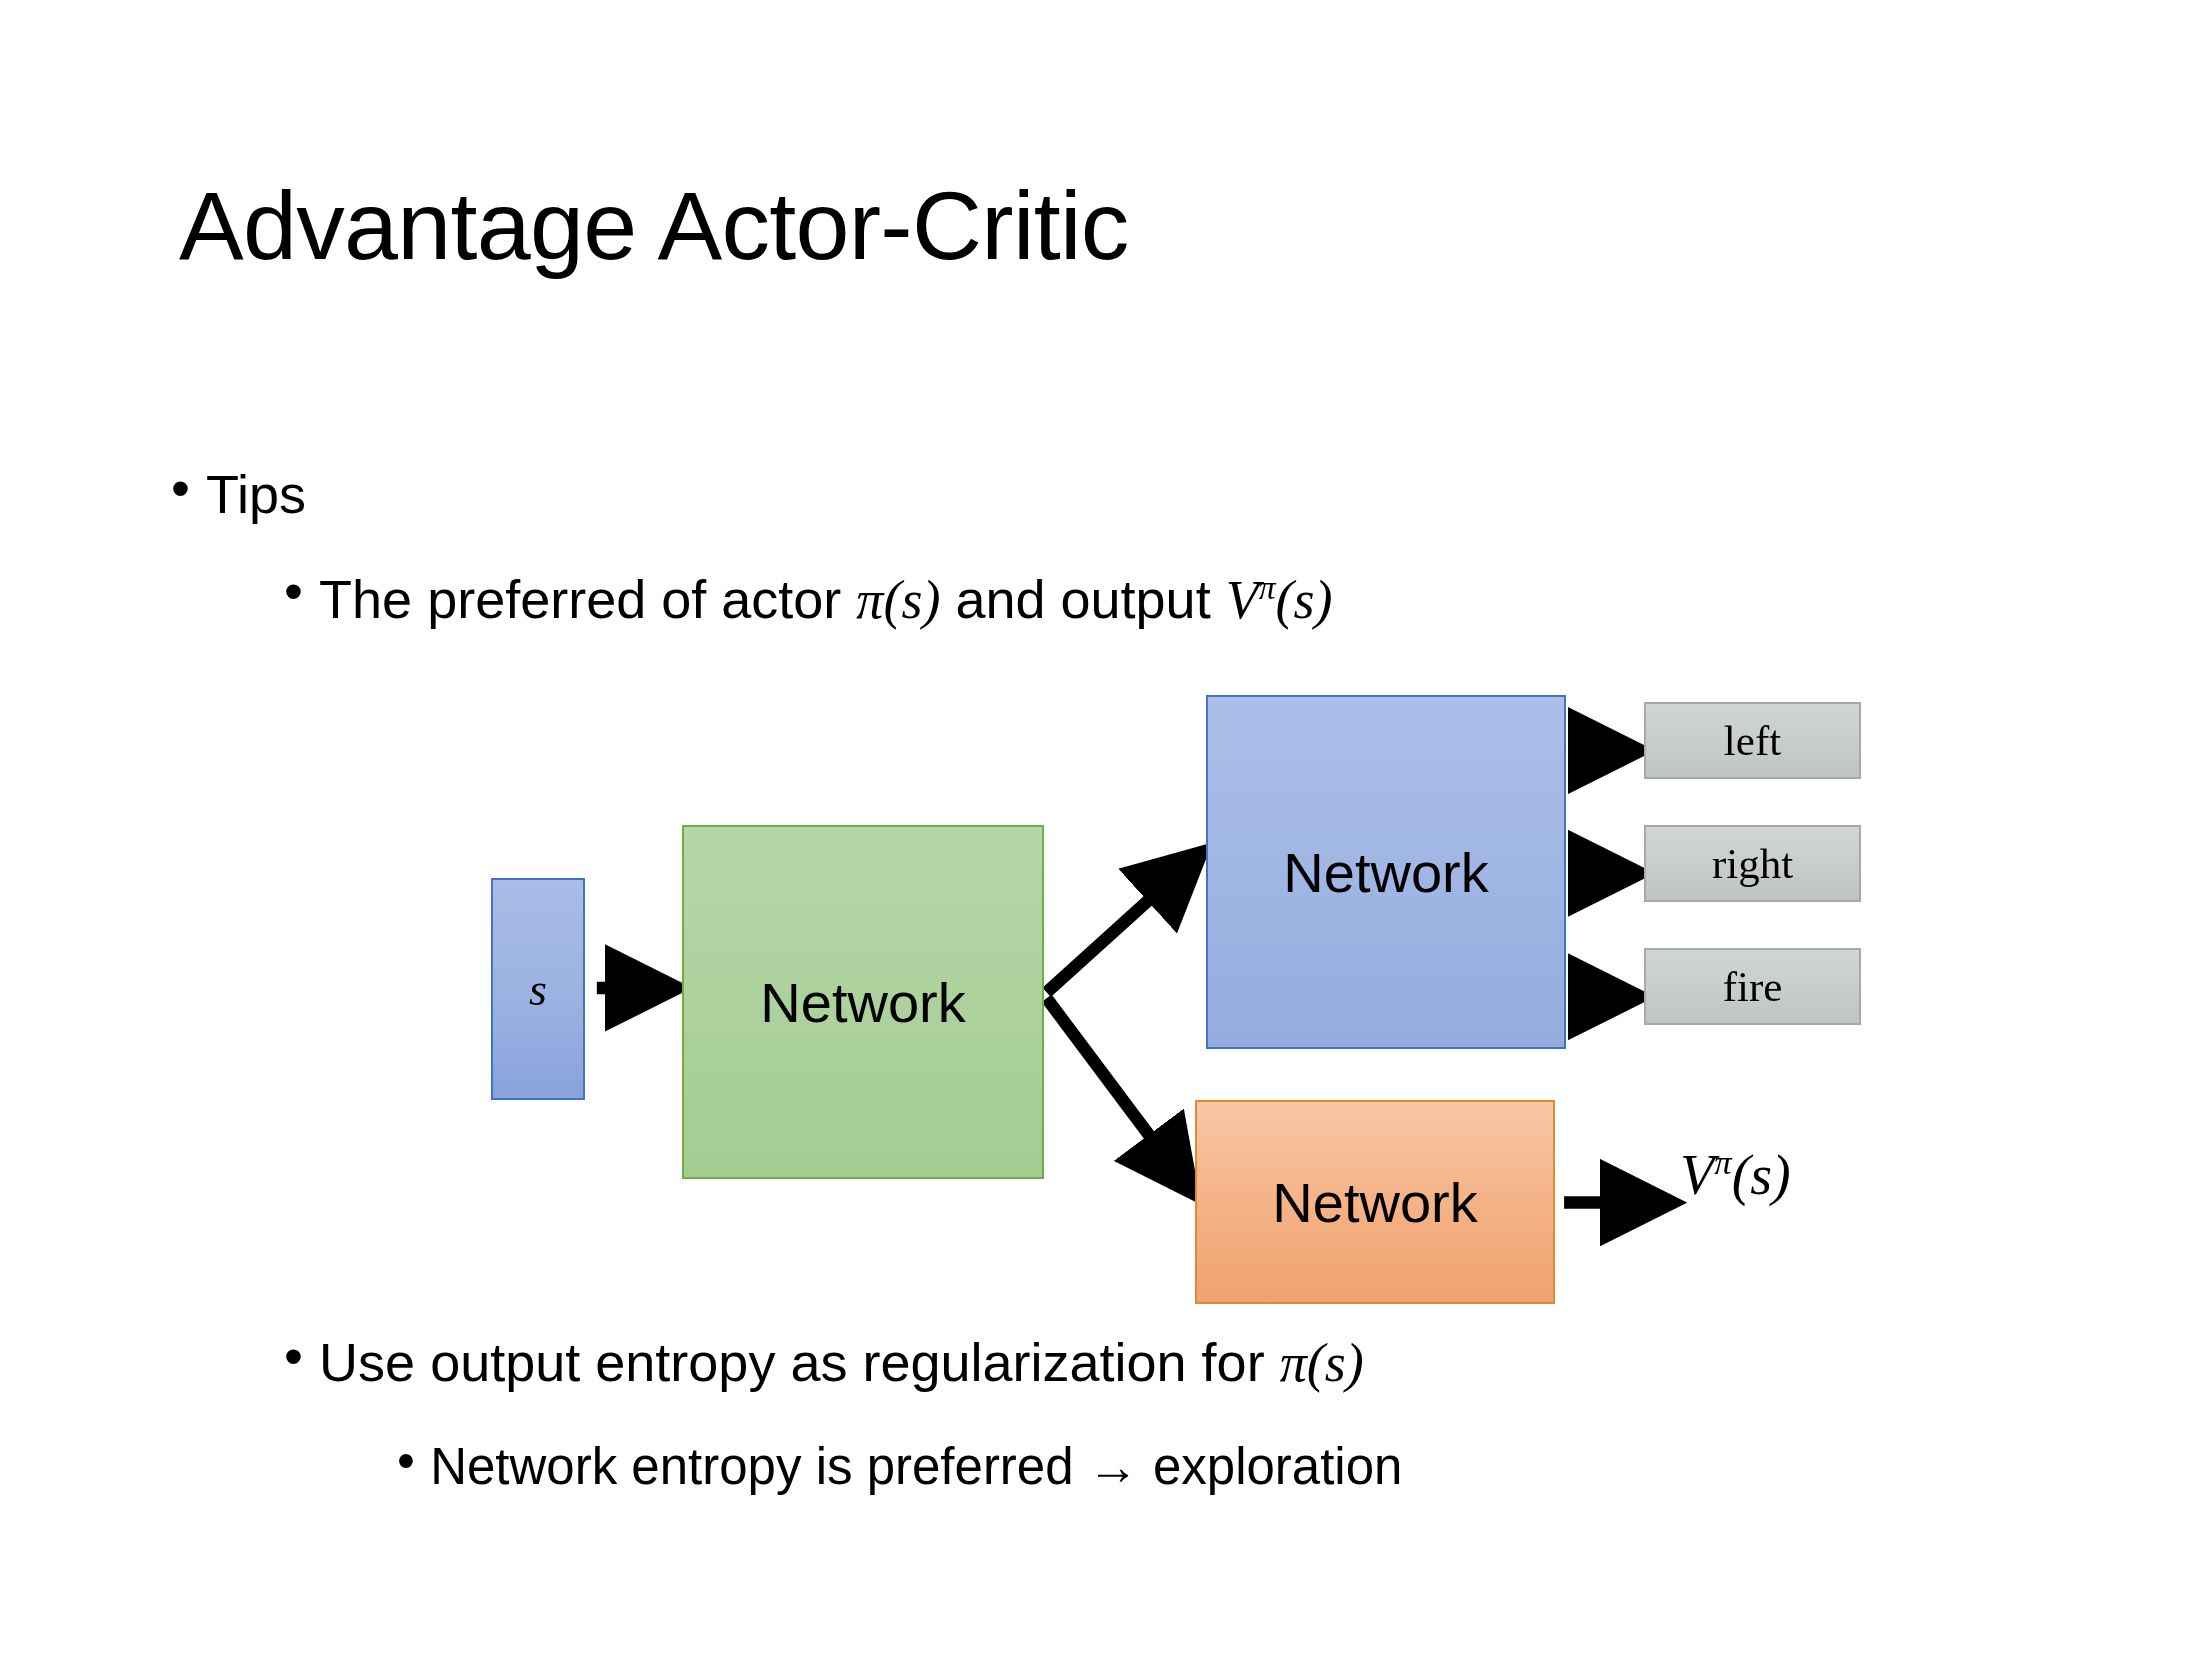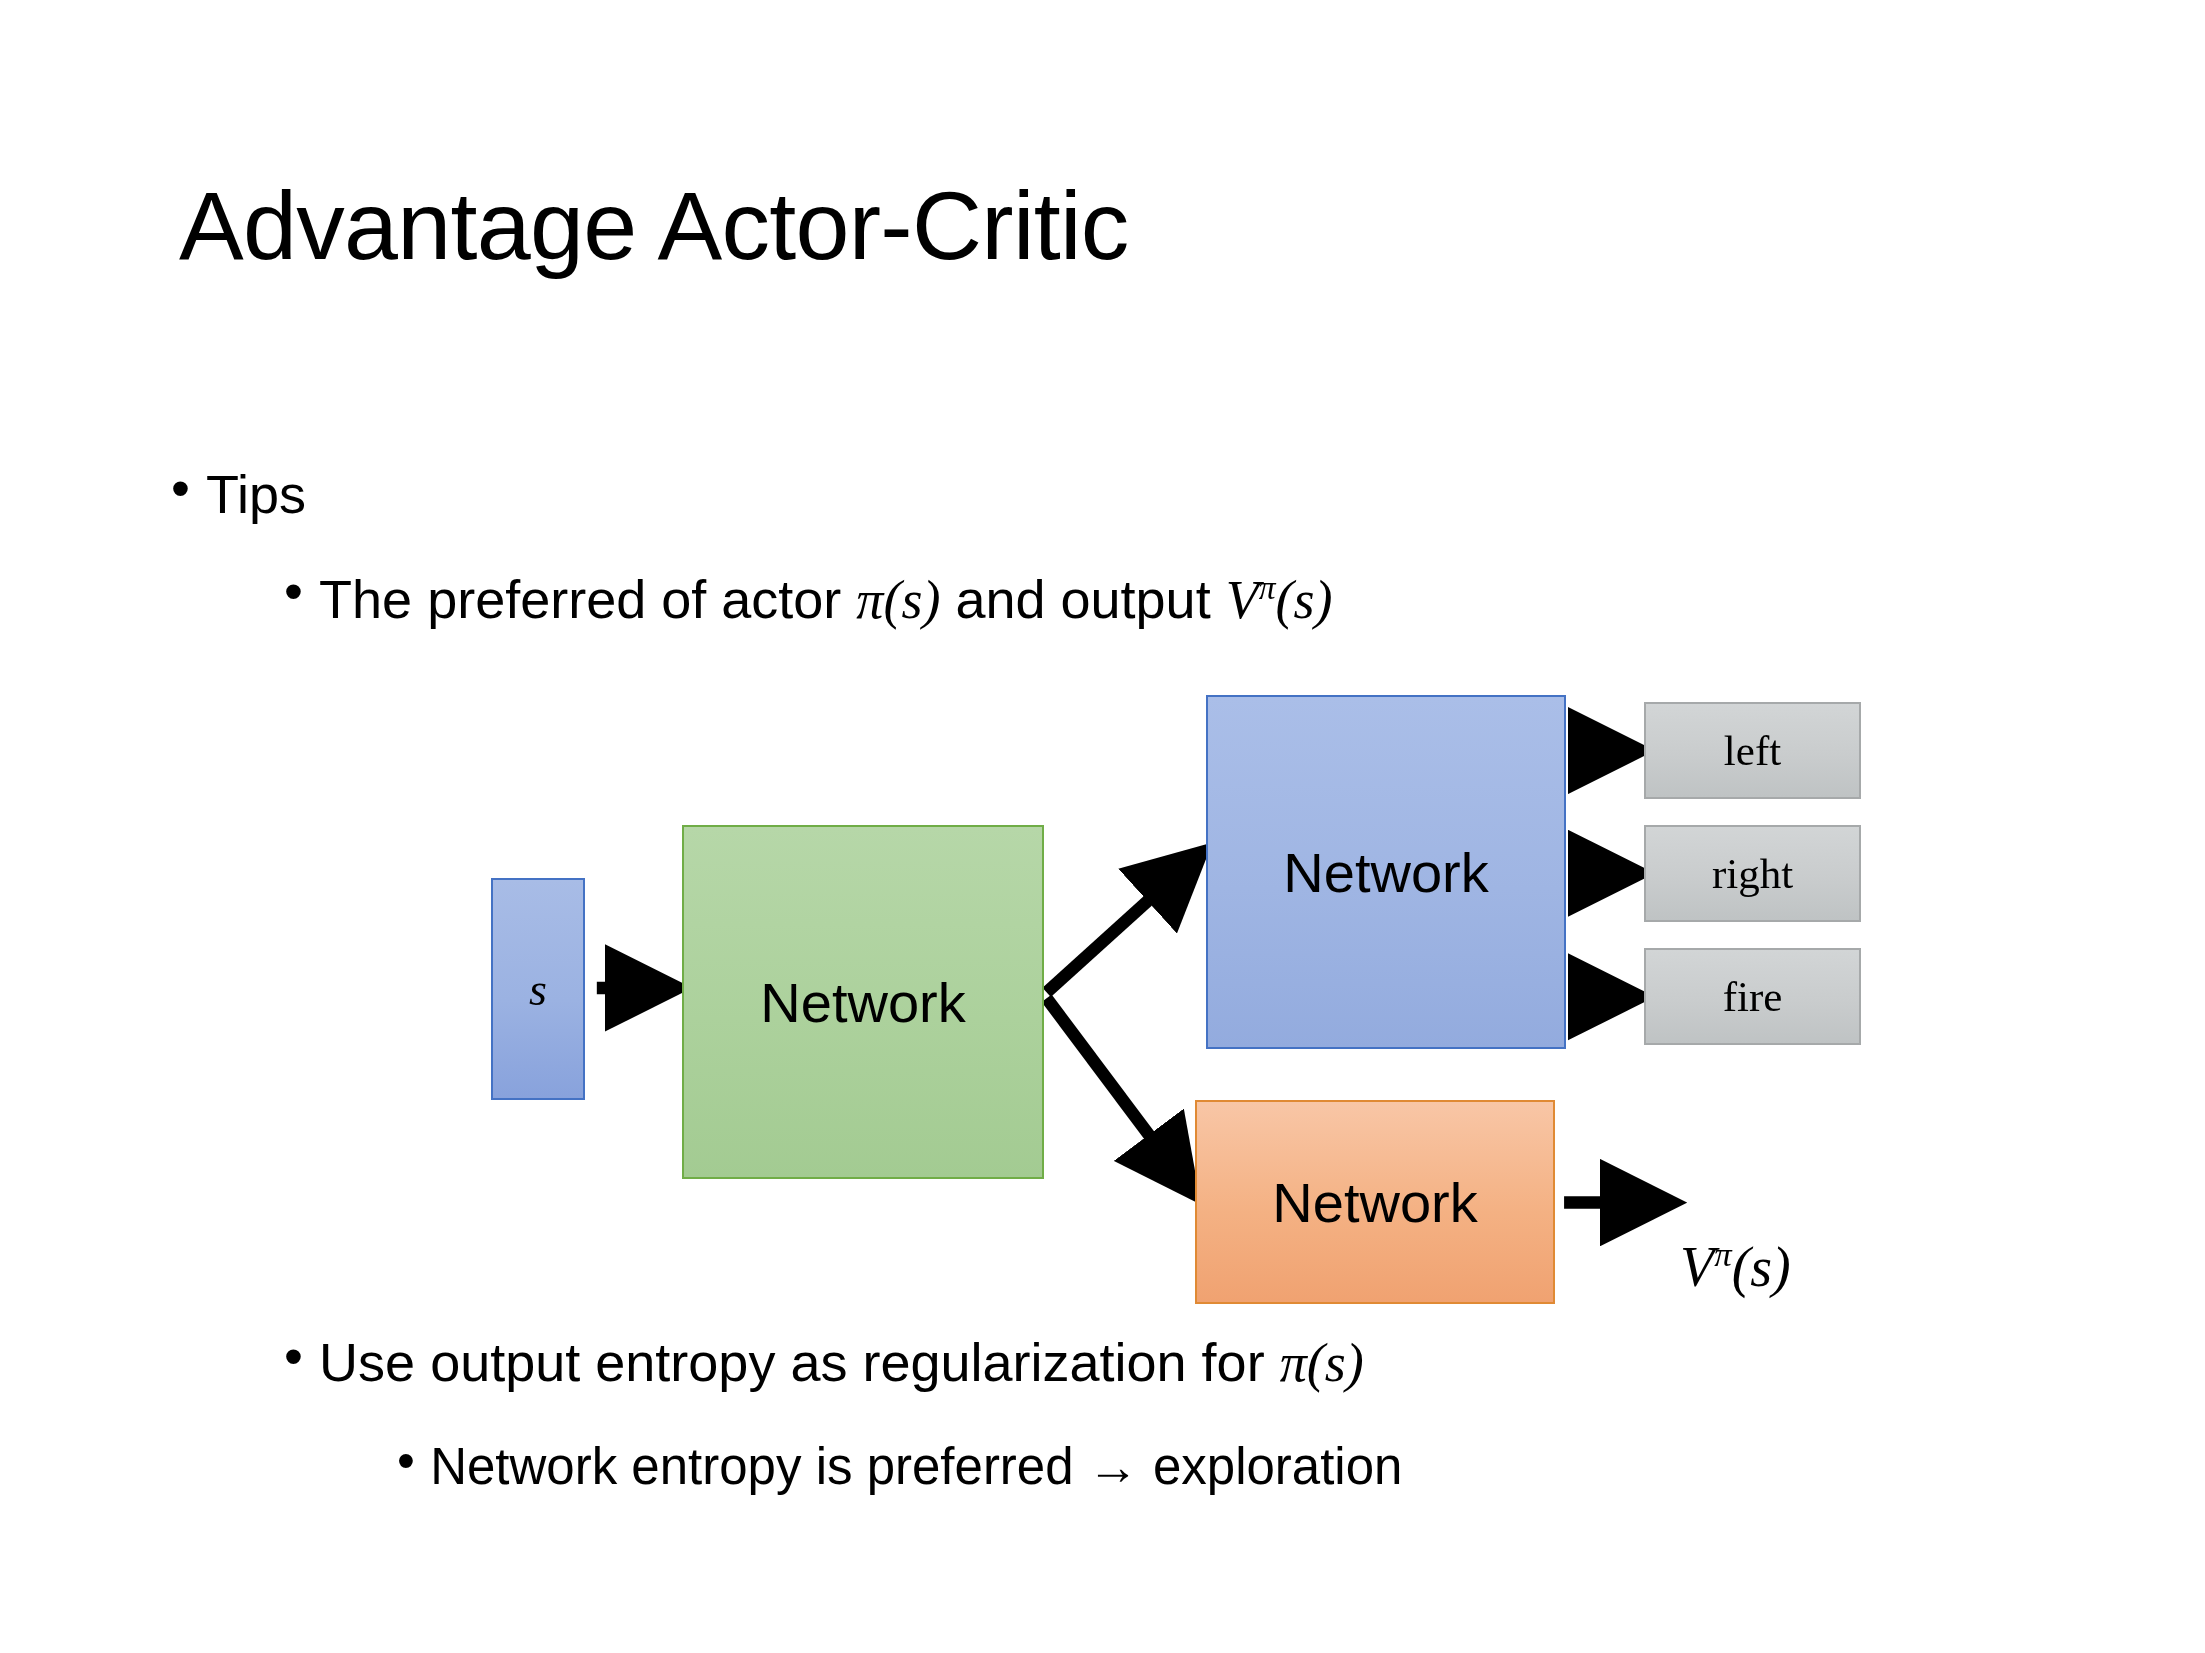--- a/index.html
+++ b/index.html
@@ -142,37 +142,37 @@
     font-size: 56px;
   }
 
   .out-box {
     position: absolute;
     box-sizing: border-box;
     display: flex;
     align-items: center;
     justify-content: center;
     width: 217px;
-    height: 97px;
+    height: 77px;
     background: linear-gradient(180deg,#D2D5D6 0%, #C9CCCD 55%, #BFC3C4 100%);
     border: 2.2px solid #A6A9AA;
     font-family: "Liberation Serif", serif;
     font-size: 43px;
     color: #000;
   }
   #out-left  { left: 1644px; top: 702px; }
   #out-right { left: 1644px; top: 825px; }
   #out-fire  { left: 1644px; top: 948px; }
 
   .vlabel {
     position: absolute;
     font-size: 56px;
     white-space: nowrap;
   }
-  #critic-output-label { left: 1680px; top: 1234px; }
+  #critic-output-label { left: 1680px; top: 1142px; }
 
   svg#arrows {
     position: absolute;
     left: 0; top: 0;
     width: 2205px;
     height: 1654px;
   }
 </style>
 </head>
 <body>

